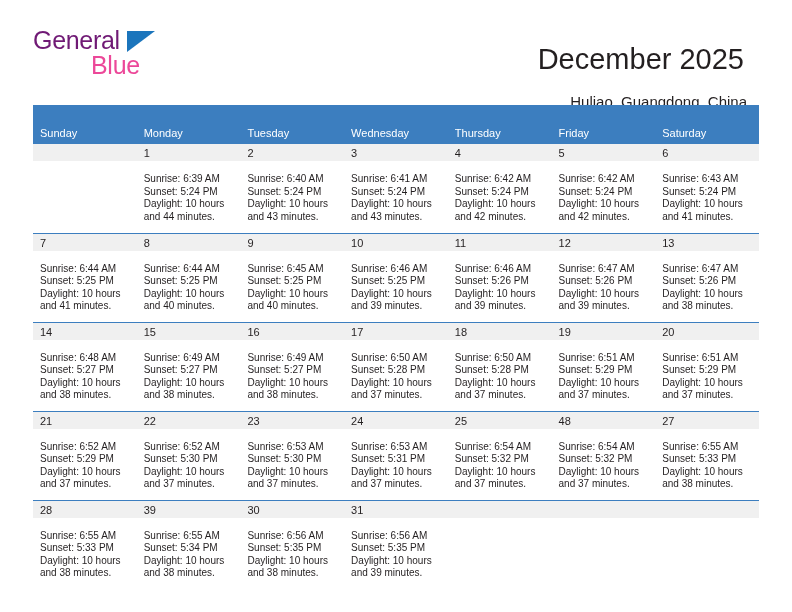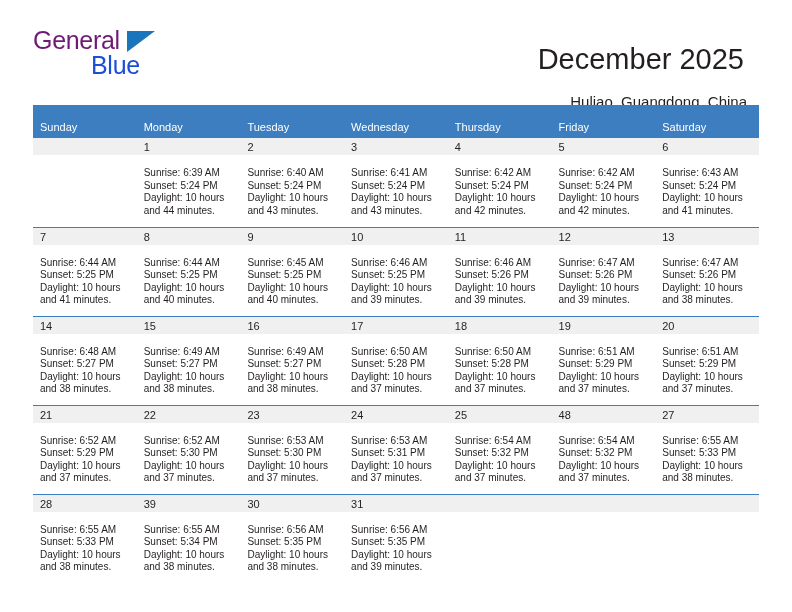--- a/index.html
+++ b/index.html
@@ -54,21 +54,21 @@
     height: 0;
     border-left: 28px solid #1b75bc;
     border-bottom: 21px solid transparent;
   }
   .logo-blue {
     position: absolute;
     left: 58px;
     top: 25px;
     font-size: 25px;
     line-height: 25px;
-    color: #1d4ed8;
+    color: #ec4899;
     letter-spacing: -0.3px;
   }
 
   .title-block {
     position: absolute;
     right: 0;
     top: -2px;
     text-align: right;
   }
   .cal-title {
@@ -95,21 +95,21 @@
     width: 726px;
     border-collapse: collapse;
     table-layout: fixed;
   }
   .calendar th {
     background: #3c7ebf;
     color: #ffffff;
     font-size: 11px;
     font-weight: normal;
     text-align: left;
-    padding: 16px 0 5px 7px;
+    padding: 22px 0 5px 7px;
     height: 18px;
     box-sizing: border-box;
   }
   .calendar td {
     vertical-align: top;
     padding: 0;
     border-top: 1px solid #3c7ebf;
     height: 89px;
     box-sizing: border-box;
   }

